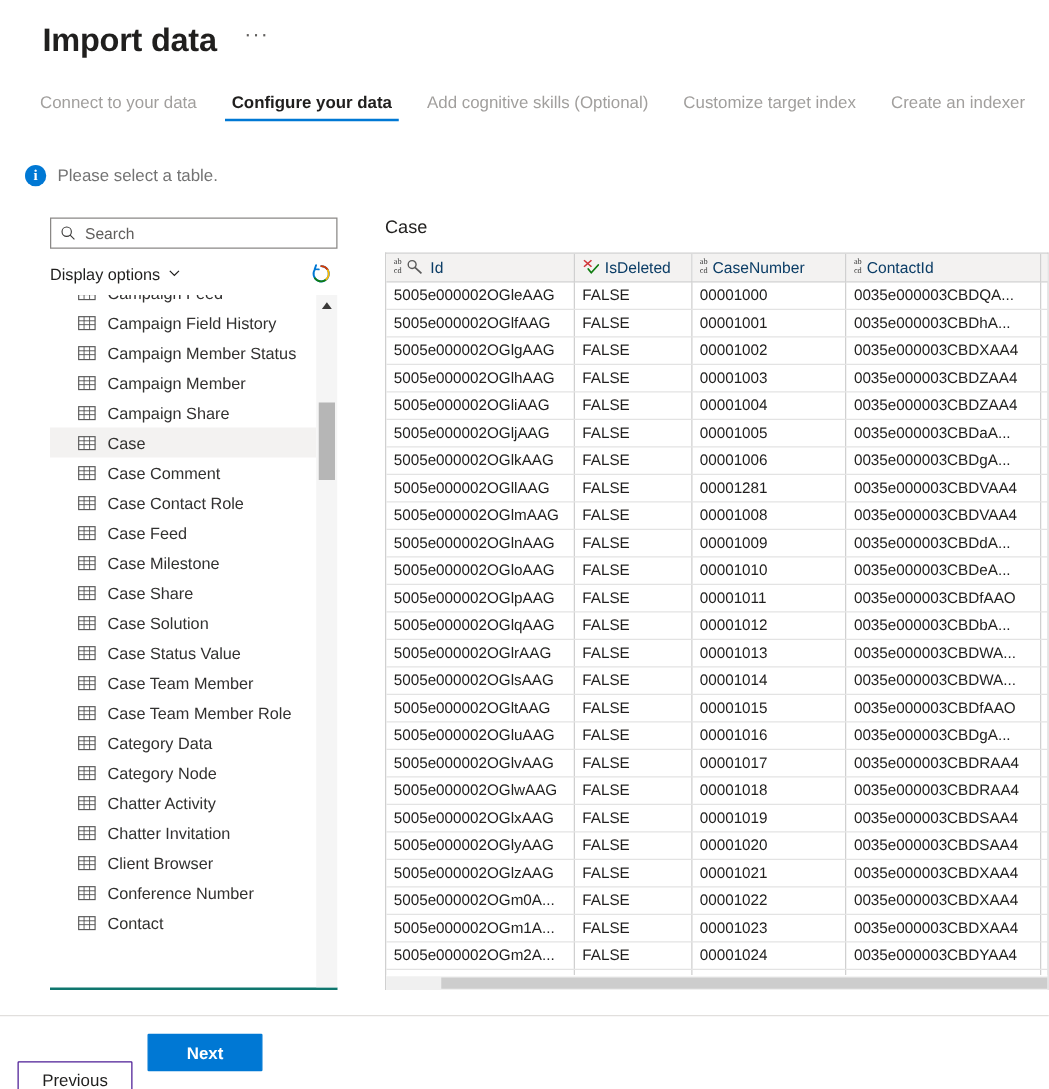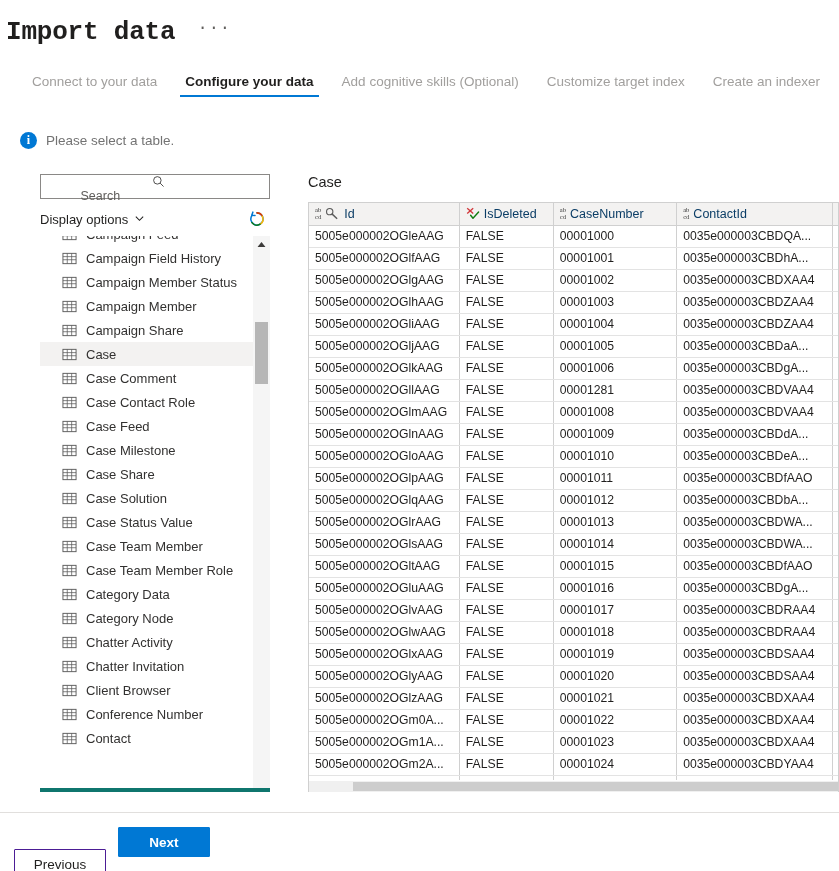--- a/index.html
+++ b/index.html
@@ -9,23 +9,22 @@
     background: #ffffff;
     font-family: "Liberation Sans", sans-serif;
     color: #201f1e;
     overflow: hidden;
   }
 
   
   #page-title-row {
     display: flex;
     align-items: center;
-    padding: 12px 0 0 6px;
+    padding: 12px 0 0 34px;
     height: 52px;
-    font-family: Liberation Mono, monospace;
   }
   #page-title {
     font-size: 26px;
     font-weight: 600;
     letter-spacing: -0.2px;
     color: #201f1e;
   }
   #title-more {
     margin-left: 16px;
     font-size: 17px;
@@ -106,21 +105,20 @@
     flex-direction: column;
   }
   #search-wrap {
     position: relative;
     height: 25px;
     border: 1px solid #8a8886;
     background: #fff;
     display: flex;
     align-items: center;
     padding-left: 7px;
-    flex-direction: column;
   }
   #search-icon {
     width: 13px; height: 13px;
     flex: 0 0 auto;
     display: flex; align-items: center; justify-content: center;
     color: #605e5c;
   }
   #search-input {
     border: none;
     outline: none;
@@ -147,21 +145,21 @@
     color: #201f1e;
     cursor: pointer;
   }
   #refresh-icon { cursor: pointer; width: 18px; height: 18px; }
 
   #table-list-wrap {
     position: relative;
     flex: 1;
     margin-top: 4px;
     overflow: hidden;
-    border-bottom: 4px solid #0f766e;
+    border-bottom: 2px solid #0f766e;
     display: flex;
   }
   #table-list {
     flex: 1;
     overflow: hidden;
     position: relative;
   }
   #table-list-inner { position: relative; top: -14px; }
   .tbl-item {
     display: flex;

